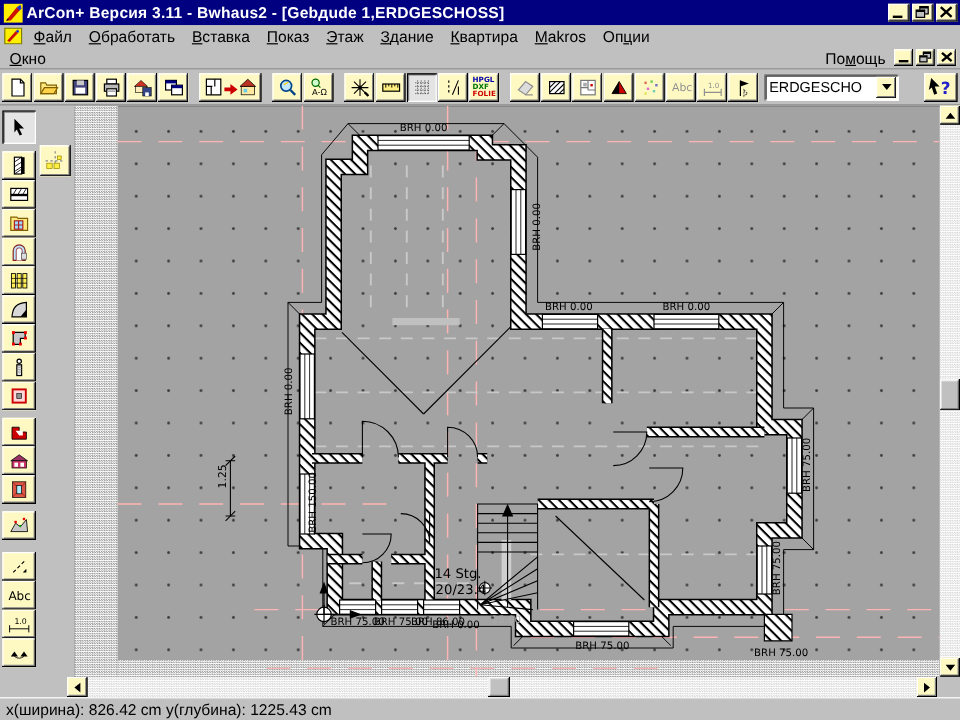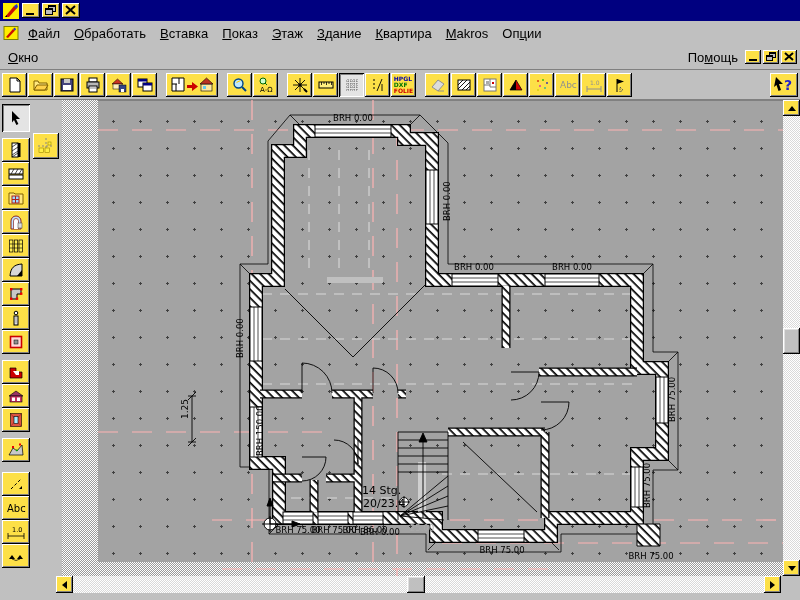--- a/index.html
+++ b/index.html
@@ -2,38 +2,38 @@
 <html><head>
 <meta charset="utf-8">
 <style>
   * { margin:0; padding:0; box-sizing:border-box; }
   html,body { width:800px; height:600px; overflow:hidden; }
   body { font-family:"Liberation Sans","DejaVu Sans",sans-serif; background:#c0c0c0; }
   .app { width:800px; height:600px; display:flex; flex-direction:column; background:#c0c0c0; }
 
   
   .raised { background:#c0c0c0; box-shadow: inset -1px -1px 0 #000, inset 1px 1px 0 #fff, inset -2px -2px 0 #808080, inset 2px 2px 0 #dfdfdf; }
-  .btn3d  { background:#fde047; box-shadow: inset -1px -1px 0 #000, inset 1px 1px 0 #fff, inset -2px -2px 0 #808080; border:none; }
+  .btn3d  { background:#fef9c3; box-shadow: inset -1px -1px 0 #000, inset 1px 1px 0 #fff, inset -2px -2px 0 #808080; border:none; }
   .btn3d.pressed { box-shadow: inset 1px 1px 0 #000, inset -1px -1px 0 #fff, inset 2px 2px 0 #808080; background:#e4e4e4; }
 
   
   .titlebar { height:21px; background:#000080; display:flex; align-items:center; padding:0 2px; flex:0 0 auto; }
   .titlebar .ticon { width:16px; height:16px; margin:0 3px 0 1px; flex:0 0 auto; }
   .titlebar .ttext { color:#fff; font-weight:bold; font-size:13px; white-space:nowrap; overflow:hidden; flex:1; letter-spacing:.2px; }
   .winbtns { display:flex; gap:2px; }
   .winbtn { width:18px; height:15px; position:relative; }
   .winbtn .mini { position:absolute; left:4px; bottom:3px; width:8px; height:2px; background:#000; }
   .winbtn .rest1 { position:absolute; left:6px; top:2px; width:8px; height:7px; border:1px solid #000; border-top-width:2px; background:#c0c0c0;}
   .winbtn .rest2 { position:absolute; left:3px; top:5px; width:8px; height:7px; border:1px solid #000; border-top-width:2px; background:#c0c0c0;}
   .winbtn svg { position:absolute; left:3px; top:2px; }
   .winbtn.sm { width:16px; height:14px; }
 
   
   .menubar { background:#c0c0c0; border-bottom:1px solid #808080; box-shadow:0 1px 0 #fff; flex:0 0 auto; }
-  .menurow { display:flex; align-items:center; height:18px; padding:12px 1px;text-align:right; }
+  .menurow { display:flex; align-items:center; height:18px; padding:0 1px;text-align:right; }
   .menuitem { font-size:13px; padding:1px 7px; white-space:nowrap; color:#000; }
   .menuitem u { text-decoration:underline; }
   .mdiicon { width:16px; height:14px; margin:0 2px; }
   .spacer { flex:1; }
 
   
   .toolbar { height:30px; display:flex; align-items:center; padding:2px 2px; gap:1px; flex:0 0 auto; background:#c0c0c0; border-bottom:1px solid #808080; }
   .tb { width:25px; height:24px; display:flex; align-items:center; justify-content:center; flex:0 0 auto; }
   .tb.wide { width:52px; }
   .tgap { width:7px; flex:0 0 auto; }
@@ -89,20 +89,21 @@
 
 <div class="app">
 
   <div class="titlebar">
     <svg class="ticon" viewBox="0 0 16 16">
       <rect width="16" height="16" fill="#ffee00"></rect>
       <path d="M2 14L11 3l3 2-8 9z" fill="#cc1100"></path>
       <path d="M11 3l3-2 1 3-2 2z" fill="#2233cc"></path>
       <path d="M2 14l2 0 0-2z" fill="#000"></path>
     </svg>
+    <span class="ttext">ArCon+  Версия 3.11 - Bwhaus2 - [Gebдude 1,ERDGESCHOSS]</span>
     <span class="winbtns">
       <span class="winbtn btn3d">
           <span class="mini"></span>
         </span>
       <span class="winbtn btn3d">
           <span class="rest1"></span>
           <span class="rest2"></span>
         </span>
       <span class="winbtn btn3d">
           <svg width="11" height="10" viewBox="0 0 11 10">
@@ -302,20 +303,26 @@
           <text x="5" y="8" font-size="6" fill="#909090" font-family="DejaVu Sans">1.0</text>
         </svg>
       </button>
     <button class="tb btn3d">
         <svg width="16" height="16" viewBox="0 0 16 16">
           <path d="M5 15V2" stroke="#000"></path>
           <path d="M5 2l7 2.5L5 7z" fill="#000"></path>
           <path d="M8 10l3 3-3 2z" fill="none" stroke="#555" stroke-dasharray="1.5 1"></path>
         </svg>
       </button>
+    <span class="combo">
+      <span class="cval">ERDGESCHO</span>
+      <span class="cbtn btn3d">
+          <span class="arrow-down"></span>
+        </span>
+    </span>
     <span class="spacer"></span>
     <button class="tb btn3d" style="width:28px;">
         <svg width="22" height="18" viewBox="0 0 22 18">
           <path d="M3 1l7 7H6l2 6-2.5 1L3.5 9 1 11z" fill="#000"></path>
           <text x="11" y="14" font-size="14" font-weight="bold" fill="#2222cc" font-family="DejaVu Sans">?</text>
         </svg>
       </button>
   </div>
 
   <div class="main">
@@ -652,13 +659,16 @@
       <div class="htrack">
         <div class="hthumb raised"></div>
       </div>
       <div class="sbtn btn3d" style="height:17px;">
           <span class="tri-right"></span>
         </div>
     </div>
     <div class="hs-corner"></div>
   </div>
 
+  <div class="statusbar">
+    <span>x(ширина): 826.42 cm  y(глубина): 1225.43 cm</span>
+  </div>
 </div>
 
 </body></html>

